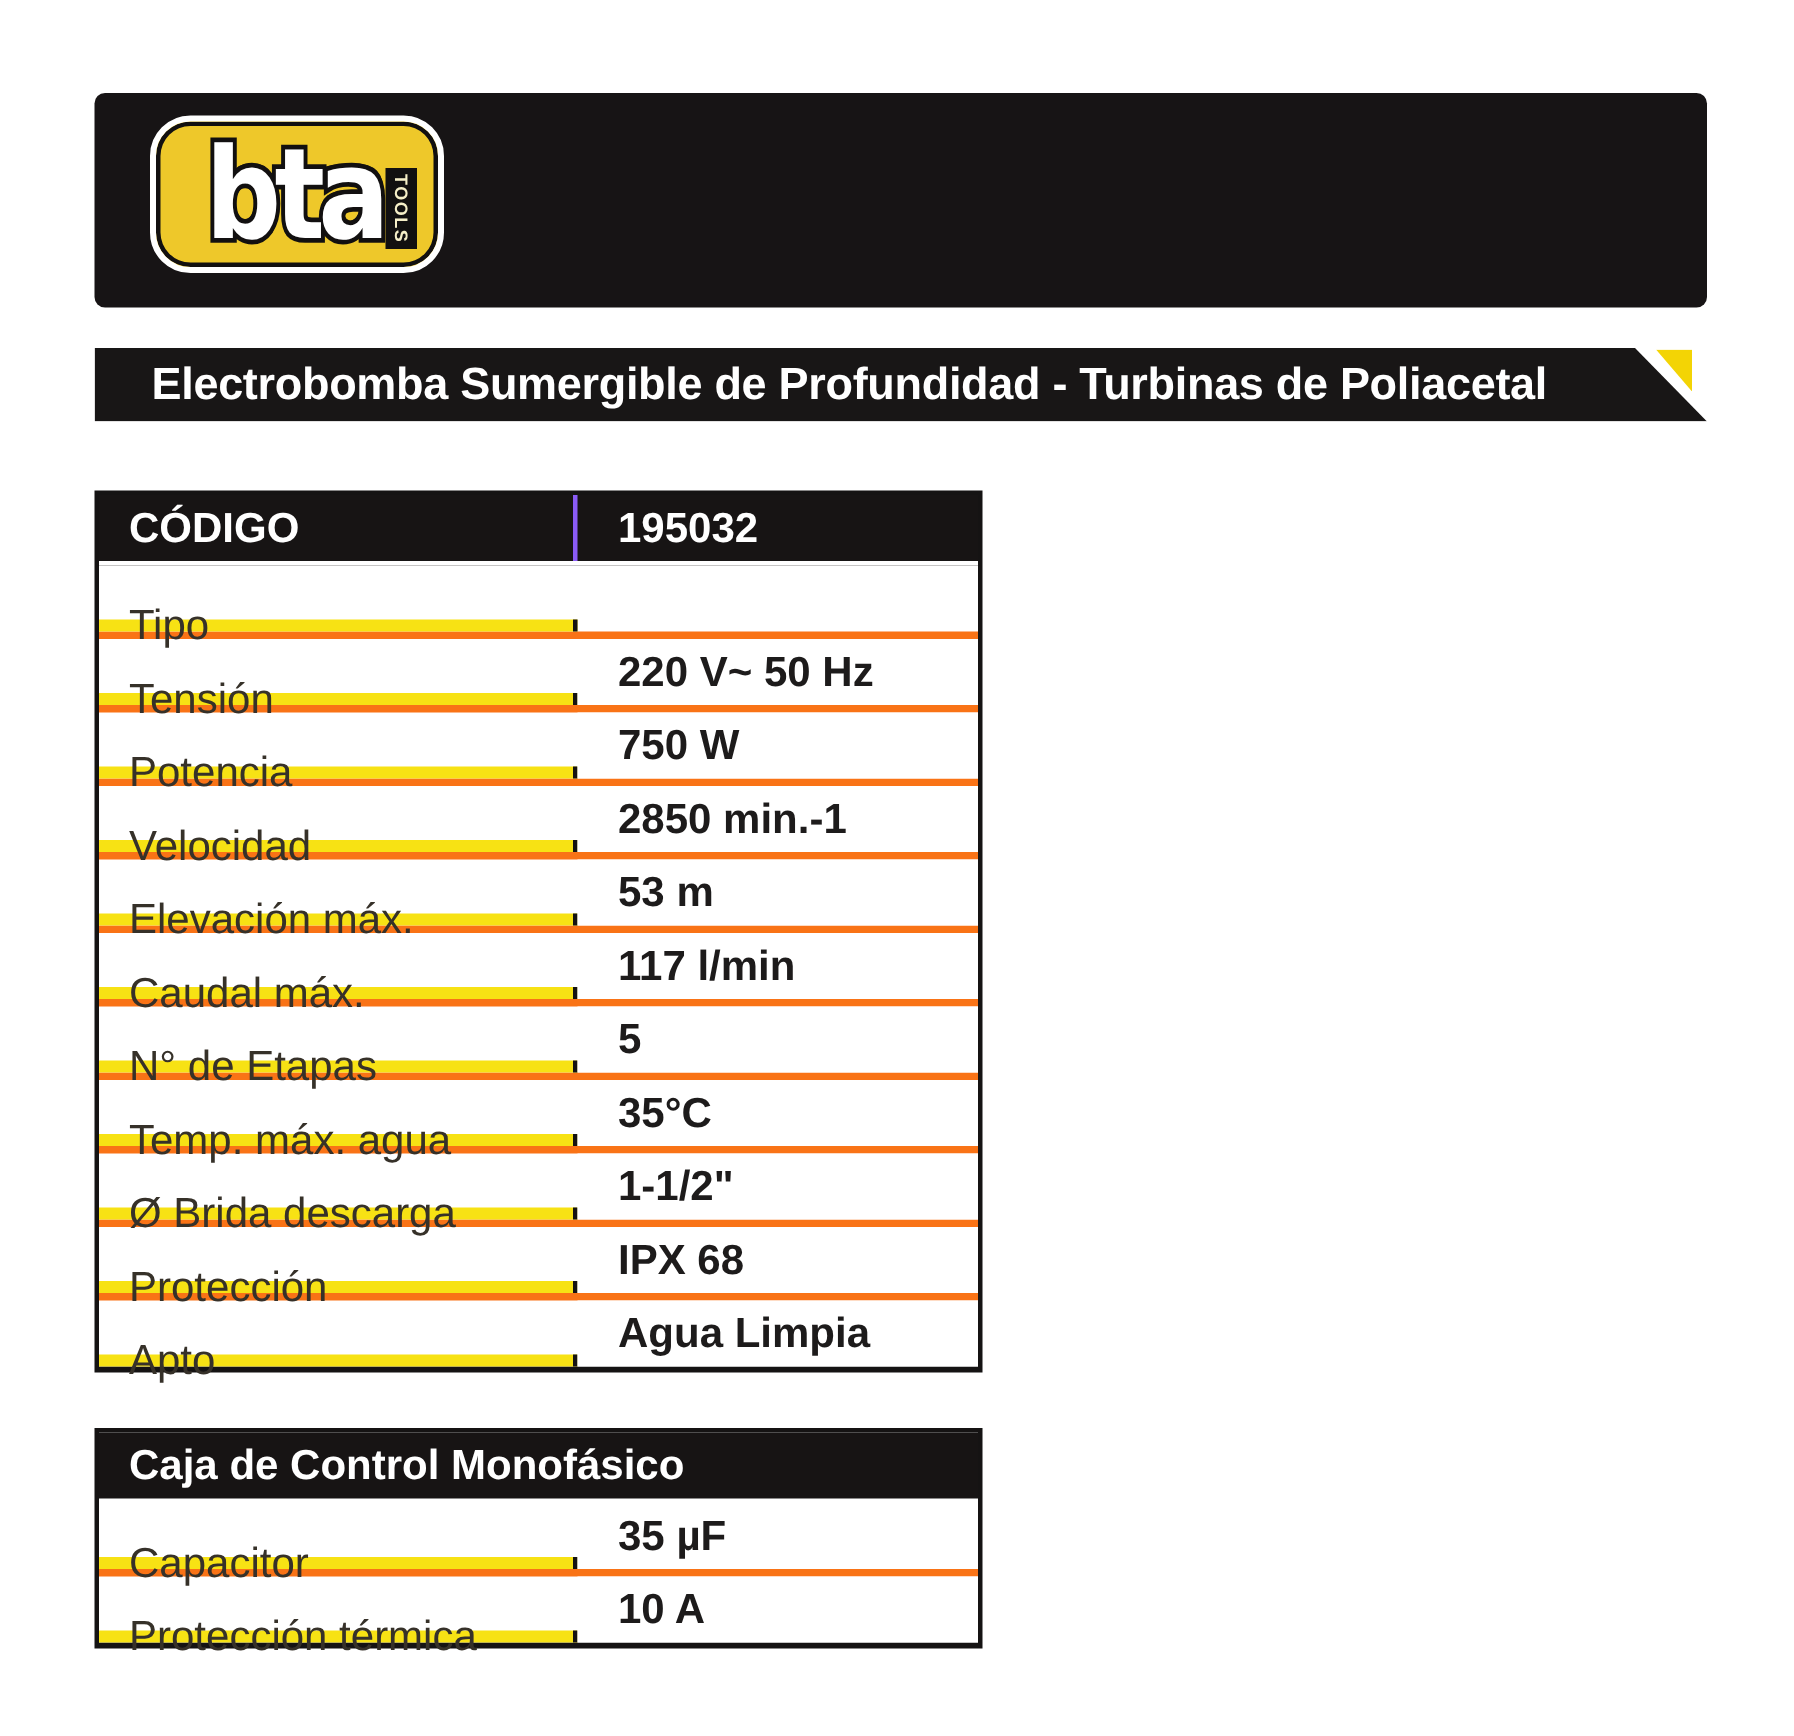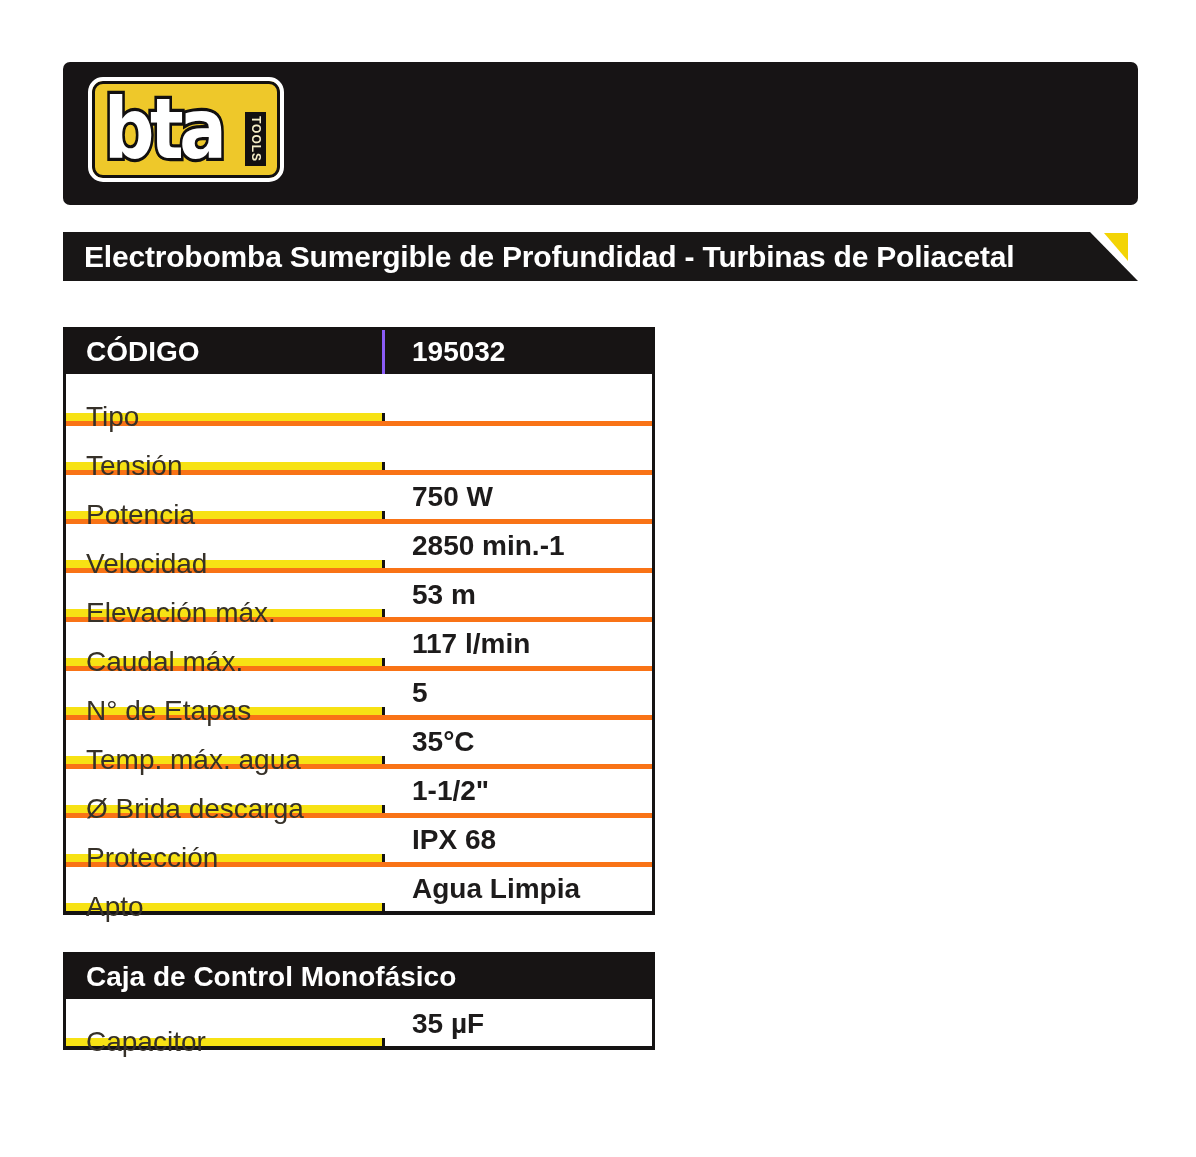--- a/index.html
+++ b/index.html
@@ -5,24 +5,24 @@
   html,body { margin:0; padding:0; background:#ffffff; }
   body { width:1196px; height:1157px; font-family:"Liberation Sans", sans-serif; }
   .page { position:relative; width:1196px; height:1157px; background:#ffffff; overflow:hidden; }
 
   
   .banner {
     position:absolute; left:63px; top:62px; width:1075px; height:143px;
     background:#171415; border-radius:7px;
   }
   .logo {
-    position:absolute; left:25px; top:15px; width:196px; height:105px;
-    box-sizing:border-box; border:4px solid #ffffff; border-radius:15px;
+    position:absolute; left:37px; top:15px; width:196px; height:105px;
+    box-sizing:border-box; border:4px solid #ffffff; border-radius:27px;
     background:#eec82a; box-shadow:inset 0 0 0 3px #121010;
-    display:flex; align-items:center;
+    display:flex; align-items:center;justify-content:center;
   }
   .bta {
     margin-left:12px;
     font-family:"DejaVu Sans", sans-serif; font-weight:bold;
     font-size:80px; line-height:1; letter-spacing:-5px; color:#ffffff;
     -webkit-text-stroke:6px #121010; paint-order:stroke fill;
     transform:scale(0.88,1.05); transform-origin:left center;
     text-shadow:2px 2px 0 #121010, -2px 2px 0 #121010, 2px -2px 0 #121010, -2px -2px 0 #121010;
   }
   .tools {
@@ -33,21 +33,21 @@
     font-size:12px; font-weight:bold; letter-spacing:1px;
   }
 
   
   .title-bar { position:absolute; left:63px; top:232px; width:1075px; height:49px; }
   .title-black {
     position:absolute; inset:0; background:#181616;
     clip-path:polygon(0 0, calc(100% - 48px) 0, 100% 100%, 0 100%);
   }
   .title-text {
-    position:absolute; left:21px; top:0; line-height:49px;
+    position:absolute; left:38px; top:0; line-height:49px;
     font-size:30px; font-weight:bold; color:#ffffff;
     white-space:nowrap; letter-spacing:-0.2px;
   }
   .title-accent {
     position:absolute; top:1px; right:10px; width:24px; height:28px;
     background:#f3d405; clip-path:polygon(0 0, 100% 0, 100% 100%);
   }
 
   
   .tbl {
@@ -105,20 +105,21 @@
       <div class="hcell label">CÓDIGO</div>
       <div class="hcell value">195032</div>
     </div>
     <div class="rows">
   <div class="row">
     <div class="cell label">Tipo</div>
   </div>
 
   <div class="row">
     <div class="cell label">Tensión</div>
+    <div class="cell value">220 V~ 50 Hz</div>
   </div>
 
   <div class="row">
     <div class="cell label">Potencia</div>
     <div class="cell value">750 W</div>
   </div>
 
   <div class="row">
     <div class="cell label">Velocidad</div>
     <div class="cell value">2850 min.-1</div>
@@ -165,16 +166,20 @@
   <div class="tbl control">
     <div class="hrow">
       <div class="hcell full">Caja de Control Monofásico</div>
     </div>
     <div class="rows">
   <div class="row">
     <div class="cell label">Capacitor</div>
     <div class="cell value">35 µF</div>
   </div>
 
+  <div class="row">
+    <div class="cell label">Protección térmica</div>
+    <div class="cell value">10 A</div>
+  </div>
 </div>
   </div>
 
 </div>
 
 </body></html>

